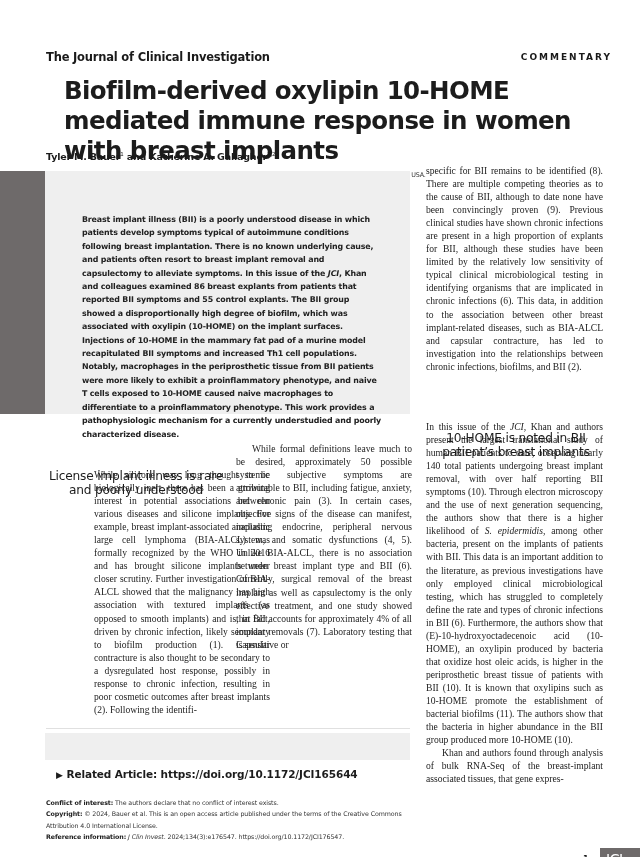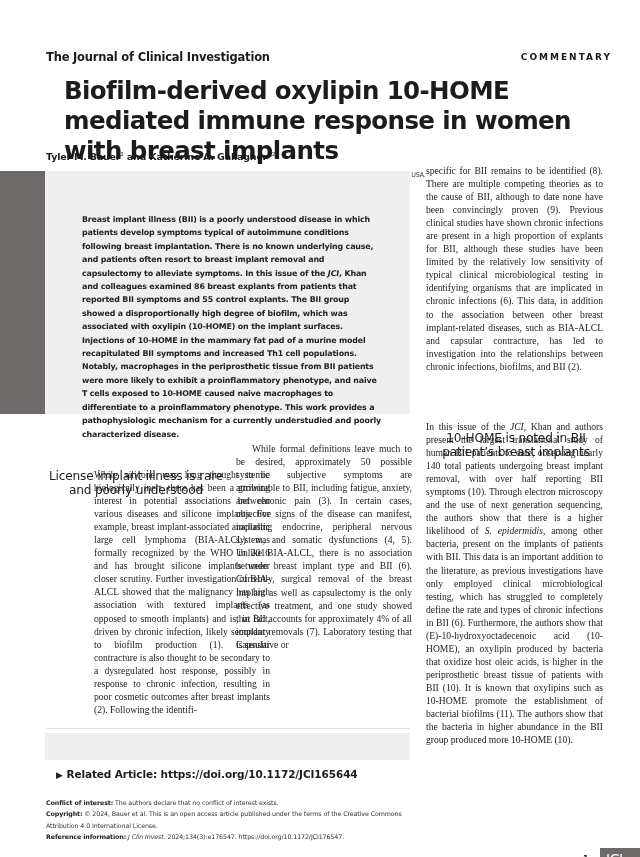--- a/index.html
+++ b/index.html
@@ -72,20 +72,21 @@
   <p class="indent">While formal definitions leave much to be desired, approximately 50 possible systemic subjective symptoms are attributable to BII, including fatigue, anxiety, and chronic pain (3). In certain cases, objective signs of the disease can manifest, including endocrine, peripheral nervous system, and somatic dysfunctions (4, 5). Unlike BIA-ALCL, there is no association between breast implant type and BII (6). Currently, surgical removal of the breast implant as well as capsulectomy is the only effective treatment, and one study showed that BII accounts for approximately 4% of all implant removals (7). Laboratory testing that is sensitive or</p>
 </div>
 
 <div class="col col3 serif">
   <p>specific for BII remains to be identified (8). There are multiple competing theories as to the cause of BII, although to date none have been convincingly proven (9). Previous clinical studies have shown chronic infections are present in a high proportion of explants for BII, although these studies have been limited by the relatively low sensitivity of typical clinical microbiological testing in identifying organisms that are implicated in chronic infections (6). This data, in addition to the association between other breast implant-related diseases, such as BIA-ALCL and capsular contracture, has led to investigation into the relationships between chronic infections, biofilms, and BII (2).</p>
 </div>
 
 <div class="heading sans col3-heading">10-HOME is noted in BII patient’s breast implants</div>
 <div class="col col3b serif">
   <p><span>In this issue of the </span><i>JCI</i><span>, Khan and authors present the largest translational study of human BII patients to date, observing nearly 140 total patients undergoing breast implant removal, with over half reporting BII symptoms (10). Through electron microscopy and the use of next generation sequencing, the authors show that there is a higher likelihood of </span><i>S. epidermidis</i><span>, among other bacteria, present on the implants of patients with BII. This data is an important addition to the literature, as previous investigations have only employed clinical microbiological testing, which has struggled to completely define the rate and types of chronic infections in BII (6). Furthermore, the authors show that (E)-10-hydroxyoctadecenoic acid (10-HOME), an oxylipin produced by bacteria that oxidize host oleic acids, is higher in the periprosthetic breast tissue of patients with BII (10). It is known that oxylipins such as 10-HOME promote the establishment of bacterial biofilms (11). The authors show that the bacteria in higher abundance in the BII group produced more 10-HOME (10).</span></p>
+  <p class="indent">Khan and authors found through analysis of bulk RNA-Seq of the breast-implant associated tissues, that gene expres-</p>
 </div>
 
 <div class="rule"></div>
 <div class="related-box"></div>
 <div class="related-text sans">
   <span style="font-size:9px;">▶</span>
   <span>Related Article: https://doi.org/10.1172/JCI165644</span>
 </div>
 
 <div class="footnotes sans">

